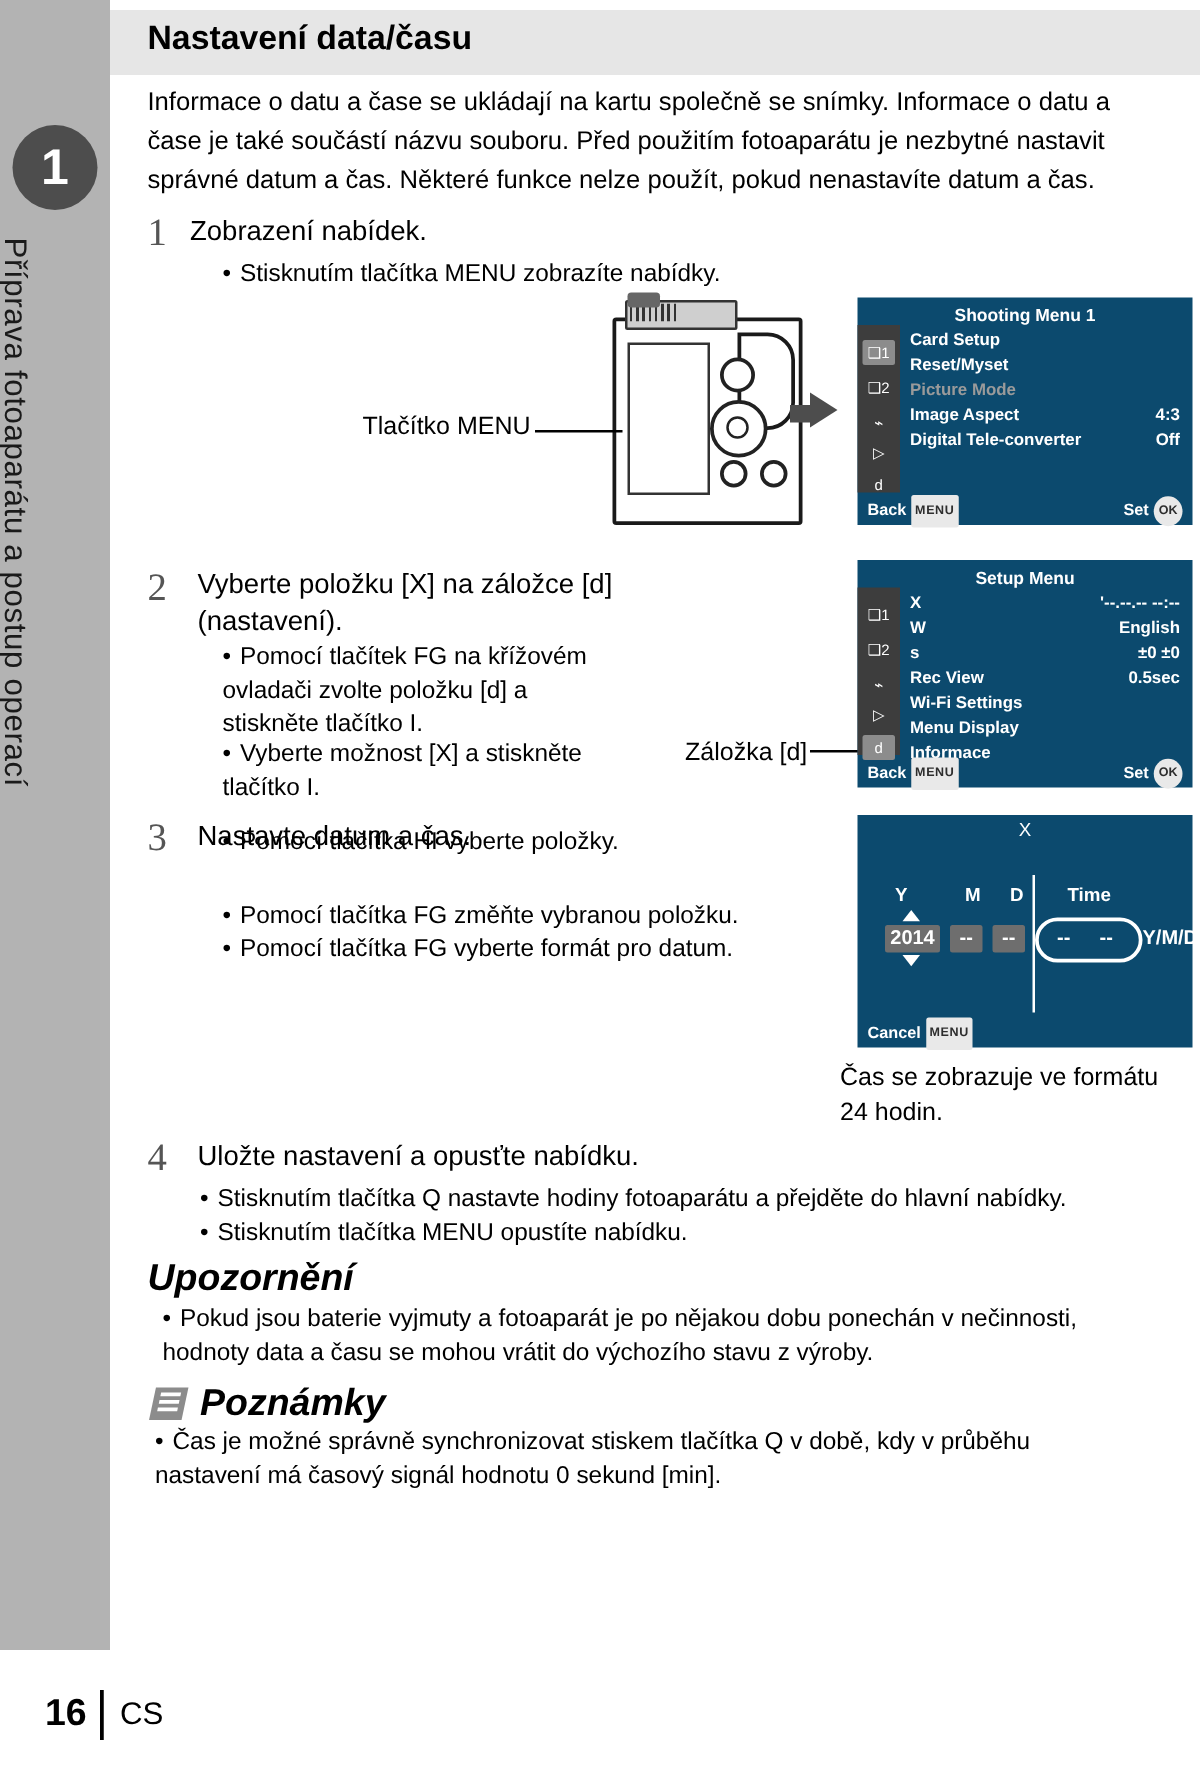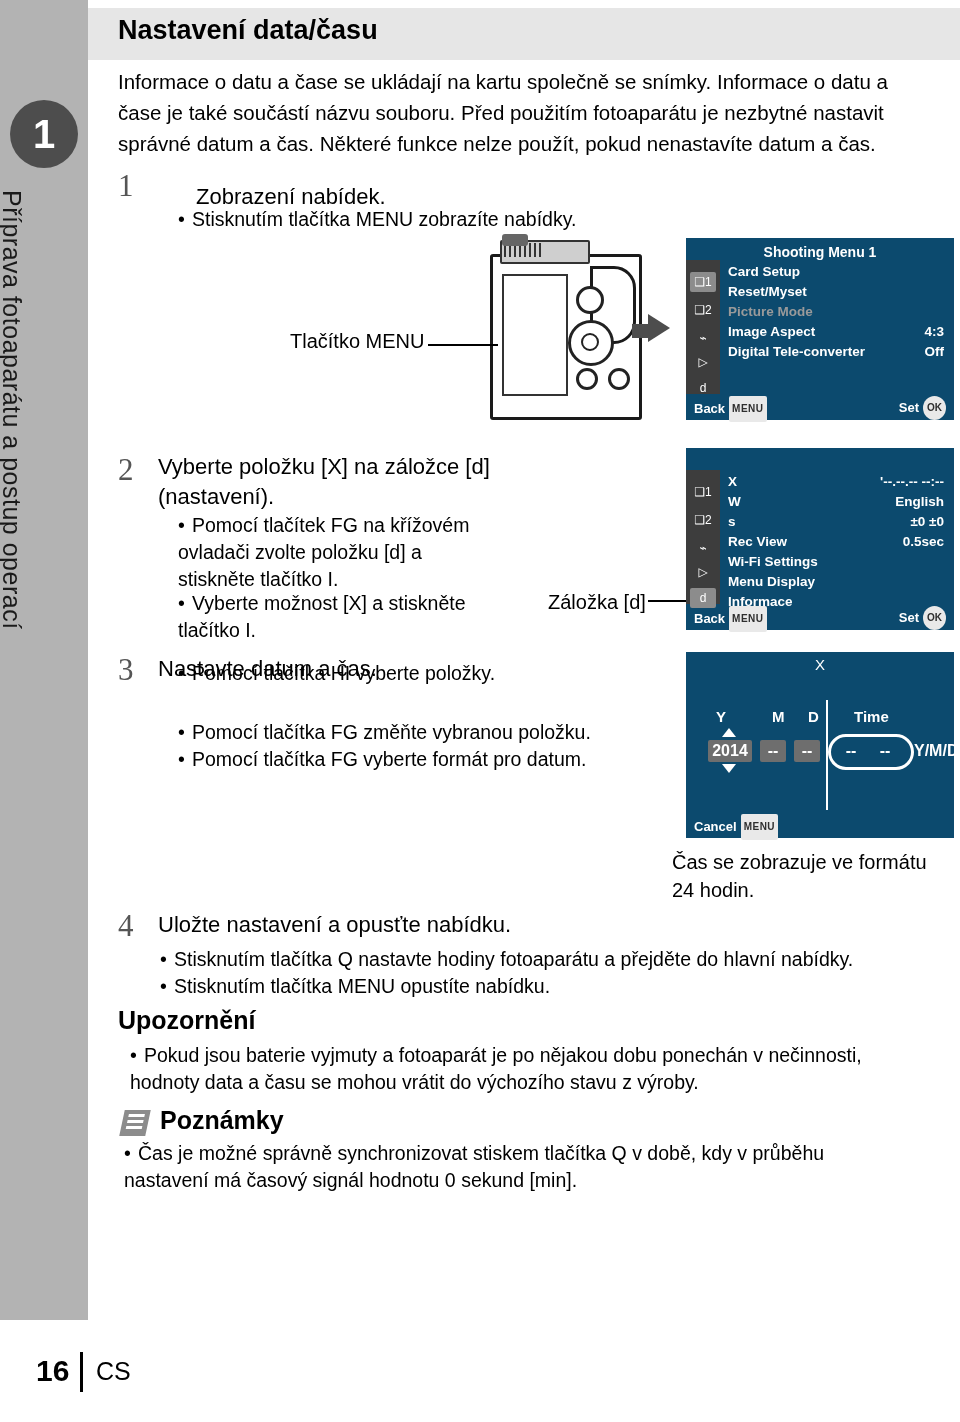--- a/index.html
+++ b/index.html
@@ -155,21 +155,21 @@
   .dt-arrow-up, .dt-arrow-dn {
     position:absolute; width:0; height:0; border-left:7px solid transparent;
     border-right:7px solid transparent;
   }
   .dt-arrow-up { border-bottom:9px solid #fff; }
   .dt-arrow-dn { border-top:9px solid #fff; }
 
   .caption { position:absolute; font-size:20px; color:#000; line-height:28px; }
 
   
-  .sec-title { position:absolute; font-size:25px; font-weight:bold; }
+  .sec-title { position:absolute; font-size:30px; font-weight:bold;font-style:italic; }
   .note-icon {
     position:absolute; width:26px; height:26px; background:#8c8c8c;
     transform:skewX(-12deg);
   }
   .note-icon:after {
     content:""; position:absolute; left:5px; top:4px; width:16px; height:3px; background:#fff;
     box-shadow:0 6px 0 #fff, 0 12px 0 #fff;
   }
 
   
@@ -187,21 +187,21 @@
 <div class="side-band"></div>
 <div class="side-circle">1</div>
 <div class="side-text">Příprava fotoaparátu a postup operací</div>
 
 <div class="header-bar"></div>
 <div class="header-title">Nastavení data/času</div>
 
 <div class="intro">Informace o datu a čase se ukládají na kartu společně se snímky. Informace o datu a čase je také součástí názvu souboru. Před použitím fotoaparátu je nezbytné nastavit správné datum a čas. Některé funkce nelze použít, pokud nenastavíte datum a čas.</div>
 
 <div class="step-num" style="left:118px; top:168px;">1</div>
-<div class="step-title" style="left:152px; top:184px;margin-left:44px;">Zobrazení nabídek.</div>
+<div class="step-title" style="left:152px; top:172px;">Zobrazení nabídek.</div>
 <div class="bullet-line" style="left:178px; top:206px; width:460px;">
   <span class="b">•</span><span>Stisknutím tlačítka MENU zobrazíte nabídky.</span>
 </div>
 
 <div class="camera-wrap">
   <div class="cam-body"></div>
   <div class="cam-inner"></div>
   <div class="cam-top"></div>
   <div class="cam-top-lines"></div>
   <div class="cam-shutter"></div>
@@ -245,20 +245,21 @@
 <div class="bullet-line" style="left:178px; top:512px; width:300px;">
   <span class="b">•</span><span>Pomocí tlačítek FG na křížovém ovladači zvolte položku [d] a stiskněte tlačítko I.</span>
 </div>
 <div class="bullet-line" style="left:178px; top:590px; width:300px;">
   <span class="b">•</span><span>Vyberte možnost [X] a stiskněte tlačítko I.</span>
 </div>
 <div class="caption" style="left:548px; top:588px;">Záložka [d]</div>
 <div style="position:absolute; left:648px; top:600px; width:56px; height:2px; background:#000;"></div>
 
 <div class="lcd" style="left:686px; top:448px; width:268px; height:182px;">
+  <div class="title">Setup Menu</div>
   <div class="lcd-sidebar">
     <div class="tabicon" style="top:12px;">❑1</div>
     <div class="tabicon" style="top:40px;">❑2</div>
     <div class="tabicon" style="top:68px;">⌁</div>
     <div class="tabicon" style="top:92px;">▷</div>
     <div class="tabicon active" style="top:118px;">d</div>
   </div>
   <div class="lcd-rows">
     <div class="lcd-row"><span>X</span><span class="val">'--.--.-- --:--</span></div>
     <div class="lcd-row"><span>W</span><span class="val">English</span></div>

